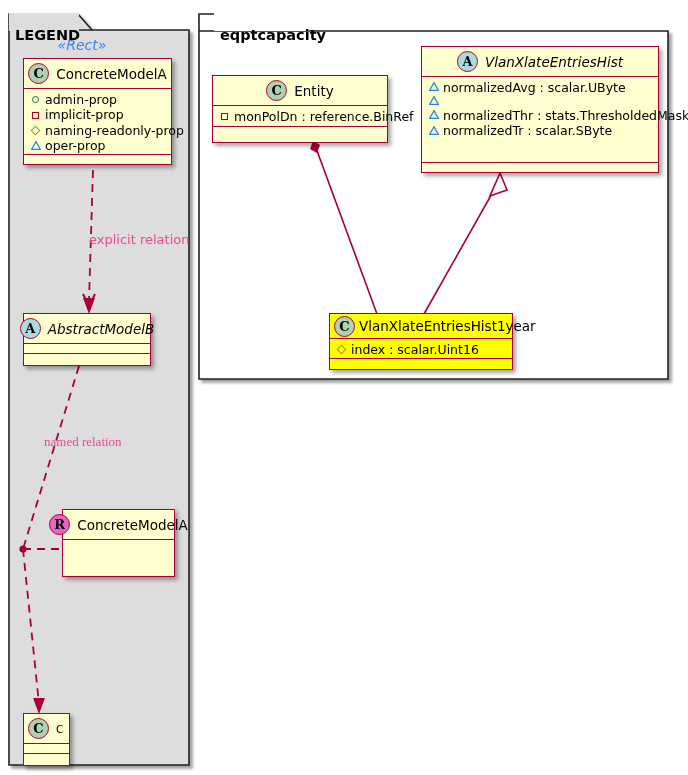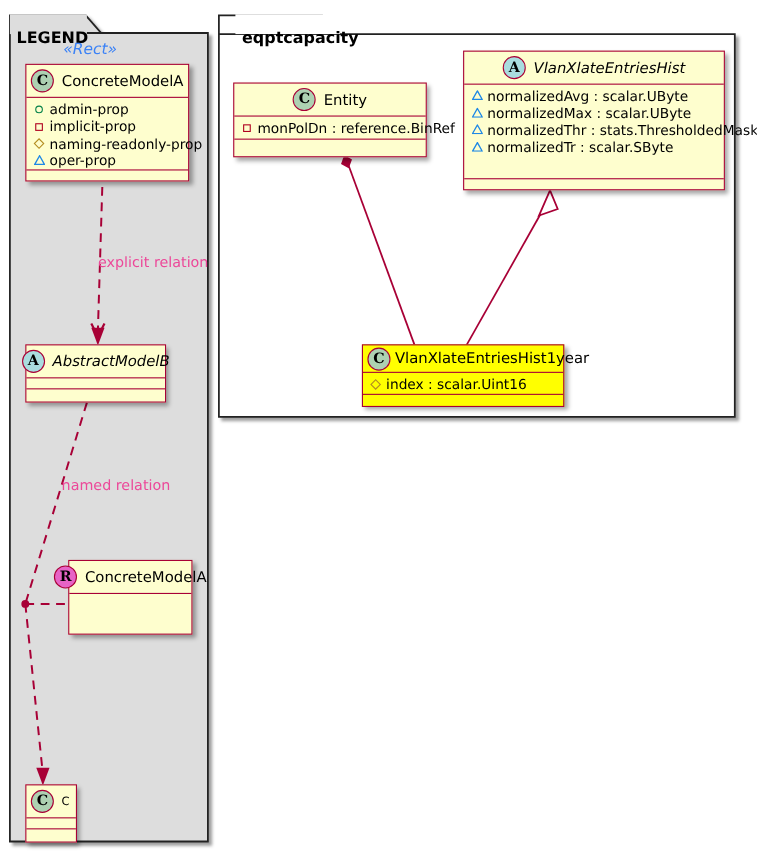--- a/index.html
+++ b/index.html
@@ -236,21 +236,21 @@
 <div class="cls" style="left:23px; top:713px; width:47px; height:53px;">
   <div class="cls-header compact">
     <span class="badge c">C</span>
     <span class="cls-title small">C</span>
   </div>
   <div class="attrs empty"></div>
   <div class="methods"></div>
 </div>
 
 <div class="edge-label" style="left:89px; top:232px;">explicit relation</div>
-<div class="edge-label" style="left:56px; top:434px;">named relation</div>
+<div class="edge-label" style="left:44px; top:434px;font-family:Liberation Serif, serif;">named relation</div>
 
 <div class="cls" style="left:212px; top:75px; width:176px; height:68px;">
   <div class="cls-header">
     <span class="badge c">C</span>
     <span class="cls-title">Entity</span>
   </div>
   <div class="attrs" style="height:21px;">
     <div class="attr">
       <span class="vis"><span class="sym sym-square"></span></span>
       <span>monPolDn : reference.BinRef</span>
@@ -272,21 +272,20 @@
           </svg>
       </span>
       <span>normalizedAvg : scalar.UByte</span>
     </div>
     <div class="attr">
       <span class="vis">
         <svg width="10" height="9" viewBox="0 0 10 9">
             <path d="M5 0.6 L9.4 8.4 L0.6 8.4 Z" fill="none" stroke="#1E88E5" stroke-width="1.2"></path>
           </svg>
       </span>
-      <span>normalizedMax : scalar.UByte</span>
     </div>
     <div class="attr">
       <span class="vis">
         <svg width="10" height="9" viewBox="0 0 10 9">
             <path d="M5 0.6 L9.4 8.4 L0.6 8.4 Z" fill="none" stroke="#1E88E5" stroke-width="1.2"></path>
           </svg>
       </span>
       <span>normalizedThr : stats.ThresholdedMask</span>
     </div>
     <div class="attr">

